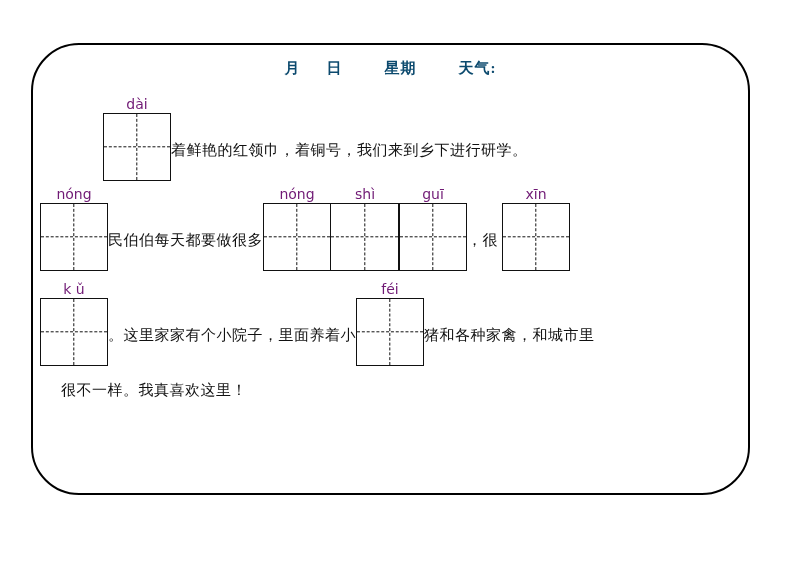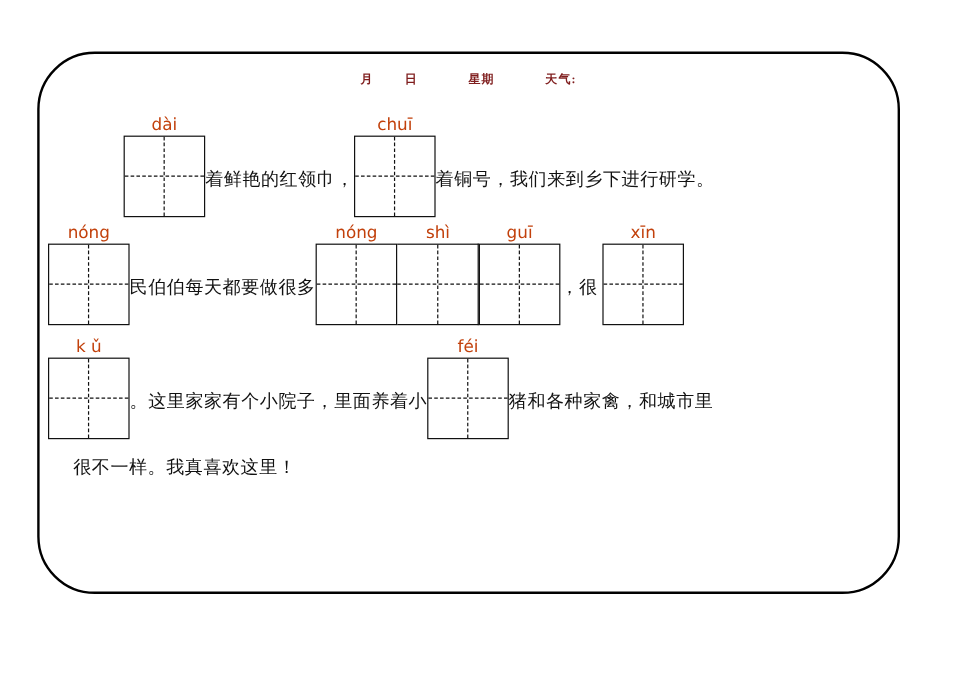--- a/index.html
+++ b/index.html
@@ -30,23 +30,23 @@
 
   
   #header-row {
     position: absolute;
     left: 0;
     top: 14px;
     width: 100%;
     text-align: center;
     font-family: "Liberation Serif", "DejaVu Serif", serif;
     font-weight: bold;
-    font-size: 10px;
+    font-size: 15px;
     letter-spacing: 1px;
-    color: #7f1d1d;
+    color: #0c4a6e;
     white-space: pre;
   }
   #header-row .hdr-seg { display: inline-block; }
   #header-row .gap-sm { display: inline-block; width: 26px; }
   #header-row .gap-lg { display: inline-block; width: 42px; }
 
   
   #body-area {
     position: absolute;
     left: 0;
@@ -84,21 +84,21 @@
   }
   .tzg-pinyin {
     position: absolute;
     left: 0;
     top: 0;
     width: 68px;
     text-align: center;
     font-family: "DejaVu Sans", "Liberation Sans", sans-serif;
     font-size: 14px;
     line-height: 15px;
-    color: #c2410c;
+    color: #701a75;
     white-space: pre;
   }
   .tzg-box {
     position: relative;
     margin-top: 16px;
     width: 68px;
     height: 68px;
     box-sizing: border-box;
     border: 1.6px solid #111111;
   }
@@ -140,24 +140,20 @@
   <div id="header-row"><span class="hdr-seg">月</span><span class="gap-sm"></span><span class="hdr-seg">日</span><span class="gap-lg"></span><span class="hdr-seg">星期</span><span class="gap-lg"></span><span class="hdr-seg">天气:</span></div>
 
   <div id="body-area">
 
     <div class="sentence-line" id="line-1" style="top:0px; padding-left:70px;">
       <div class="tzg-wrap">
         <div class="tzg-pinyin">dài</div>
         <div class="tzg-box"></div>
       </div>
       <div class="cn-text">着鲜艳的红领巾，</div>
-      <div class="tzg-wrap">
-        <div class="tzg-pinyin">chuī</div>
-        <div class="tzg-box"></div>
-      </div>
       <div class="cn-text">着铜号，我们来到乡下进行研学。</div>
     </div>
 
     <div class="sentence-line" id="line-2" style="top:90px; padding-left:7px;align-items:flex-end;">
       <div class="tzg-wrap">
         <div class="tzg-pinyin">nóng</div>
         <div class="tzg-box"></div>
       </div>
       <div class="cn-text">民伯伯每天都要做很多</div>
       <div class="pair-group">

